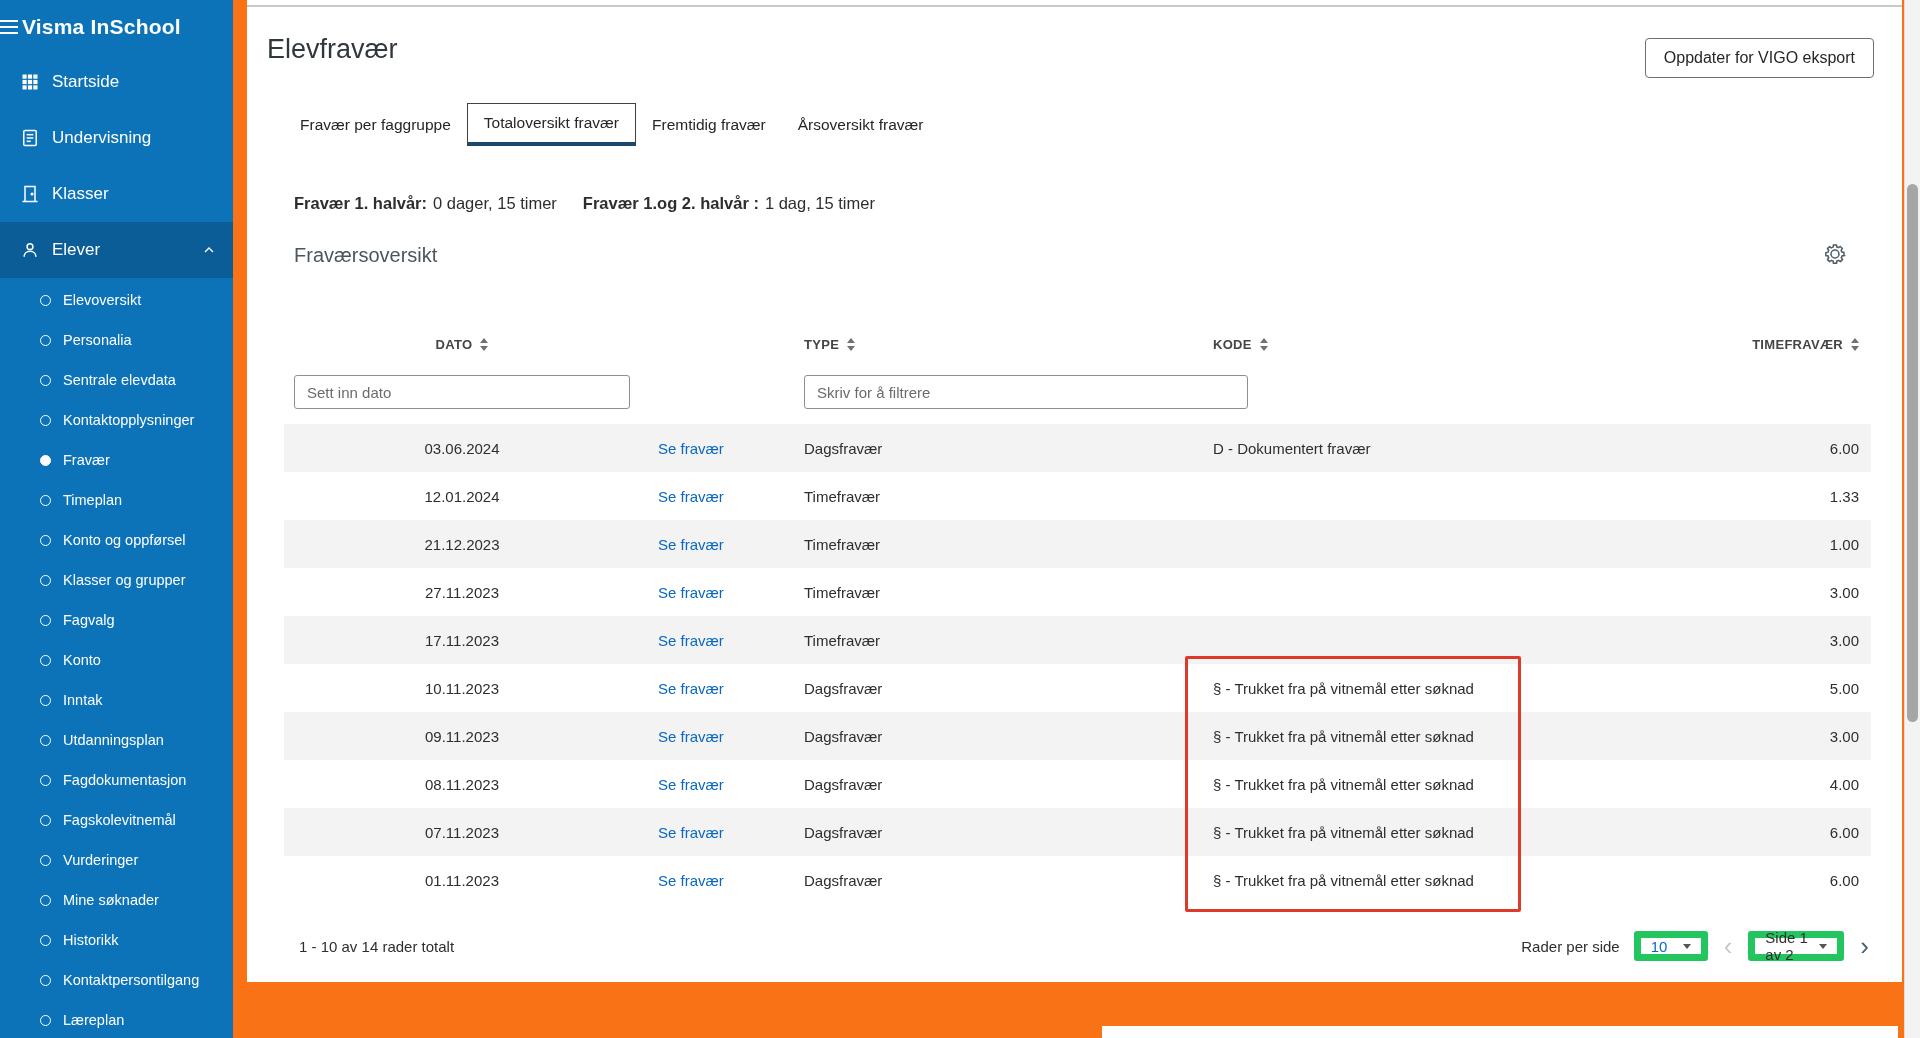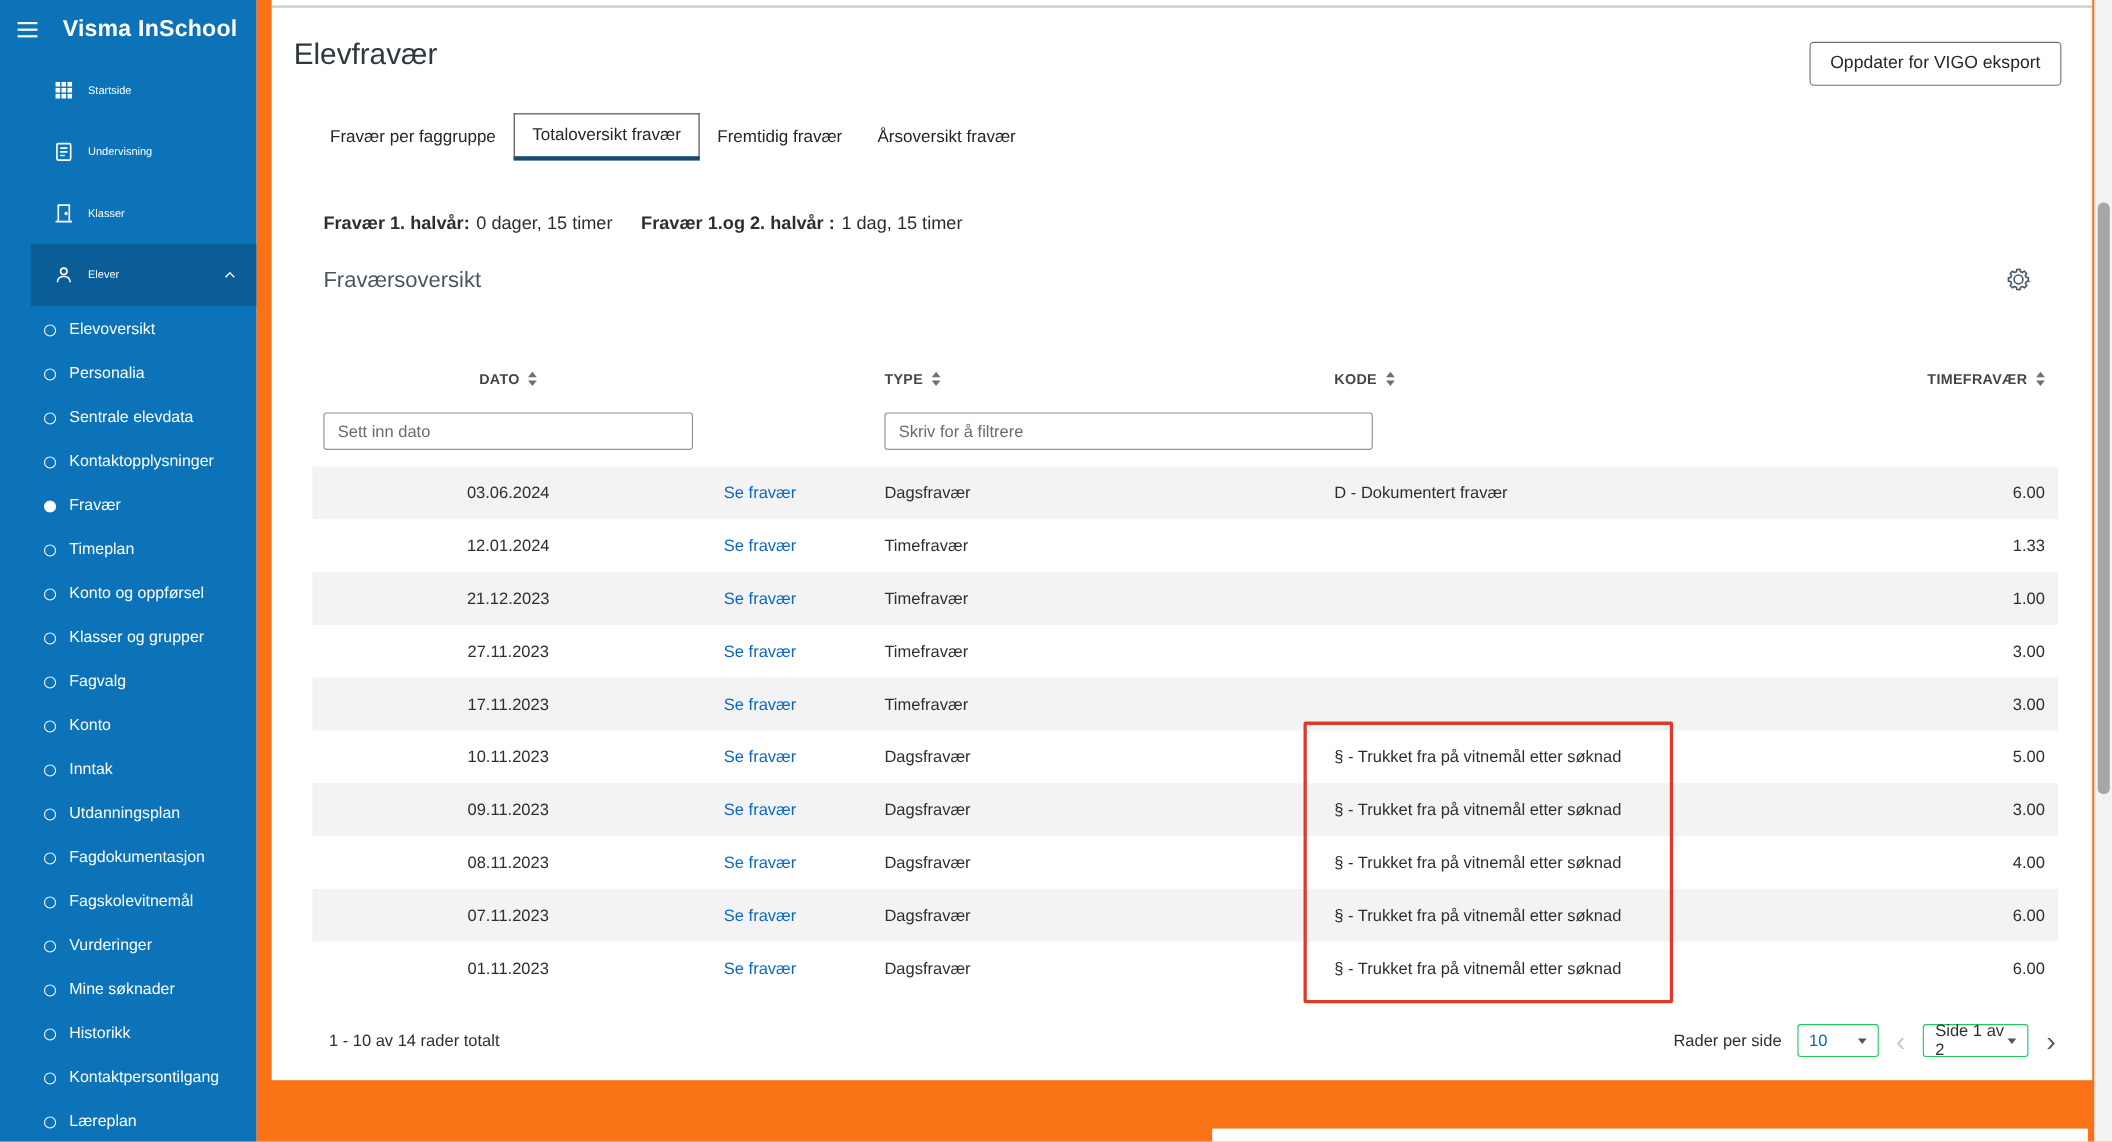--- a/index.html
+++ b/index.html
@@ -1,25 +1,25 @@
 <!DOCTYPE html>
 <html><head>
 <meta charset="utf-8">
 <style>
   * { box-sizing: border-box; margin: 0; padding: 0; }
   html,body { width:1920px; height:1038px; overflow:hidden; }
   body { font-family:"Liberation Sans", sans-serif; background:#efefef; position:relative; color:#2e2e2e; }
 
   
   .sidebar { position:absolute; left:0; top:0; width:233px; height:1038px; background:#0c73b8; color:#fff; z-index:10; }
-  .sidebar-header { height:54px; display:flex; align-items:center; padding-left:16px; gap:23px; }
+  .sidebar-header { height:54px; display:flex; align-items:center; gap:4px; }
   .hamburger { display:flex; flex-direction:column; gap:4px; cursor:pointer; }
   .hamburger i { display:block; width:18px; height:2px; background:#fff; }
   .app-title { font-size:21px; font-weight:bold; letter-spacing:0.2px; }
-  .nav-item { height:56px; display:flex; align-items:center; padding-left:20px; gap:12px; font-size:10px; cursor:pointer;margin-left:28px; }
+  .nav-item { height:56px; display:flex; align-items:center; padding-left:20px; gap:12px; font-size:17px; cursor:pointer; }
   .nav-item.active-parent { background:#0a5d96; }
   .nav-icon { width:20px; height:20px; flex:0 0 auto; }
   .nav-chevron { margin-left:auto; margin-right:16px; width:16px; height:16px; }
   .subnav { padding-top:2px; }
   .subitem { height:40px; display:flex; align-items:center; padding-left:40px; gap:12px; font-size:14.5px; cursor:pointer; }
   .dot { width:11px; height:11px; border:1.5px solid #fff; border-radius:50%; flex:0 0 auto; }
   .subitem.active .dot { background:#fff; }
 
   
   .main { position:absolute; left:233px; top:0; right:0; bottom:0; background:#f97316; }
@@ -62,21 +62,21 @@
   .f-date { width:336px; }
   .f-kode { width:444px; }
   .selectbox { width:380px; height:34px; border:1px solid #8f8f8f; border-radius:3px; display:flex; align-items:center; justify-content:space-between; padding:0 12px; color:#6b6b6b; font-size:15px; background:#fff; cursor:pointer; }
   .caret { width:0; height:0; border-left:5px solid transparent; border-right:5px solid transparent; border-top:6px solid #8a8a8a; }
 
   .link { color:#0a68c0; cursor:pointer; text-decoration:none; }
 
   
   .tfooter { position:absolute; left:52px; right:31px; top:926px; height:40px; display:flex; align-items:center; justify-content:space-between; font-size:15px; }
   .pager { display:flex; align-items:center; gap:14px; }
-  .mini-select { height:30px; border:1px solid #22c55e; border-radius:3px; background:#fff; display:flex; align-items:center; justify-content:space-between; padding:0 10px; cursor:pointer; font-size:15px; }
+  .mini-select { height:30px; border:7px solid #22c55e; border-radius:3px; background:#fff; display:flex; align-items:center; justify-content:space-between; padding:0 10px; cursor:pointer; font-size:15px; }
   .mini-select .caret { border-top-color:#555; border-left-width:4px; border-right-width:4px; border-top-width:5px; }
   .sel-rows { width:74px; color:#0a68c0; }
   .sel-page { width:96px; color:#2e2e2e; }
   .chev { font-size:26px; line-height:26px; background:none; border:none; cursor:pointer; font-family:inherit; padding:0 2px; }
   .chev.prev { color:#c8c8c8; }
   .chev.next { color:#4d5d6c; }
 
   
   .annotation { position:absolute; left:952px; top:656px; width:336px; height:256px; border:3px solid #dd3a2a; border-radius:2px; z-index:6; pointer-events:none; }
   .bottom-card { position:absolute; left:869px; top:1026px; width:796px; height:12px; background:#fff; }

